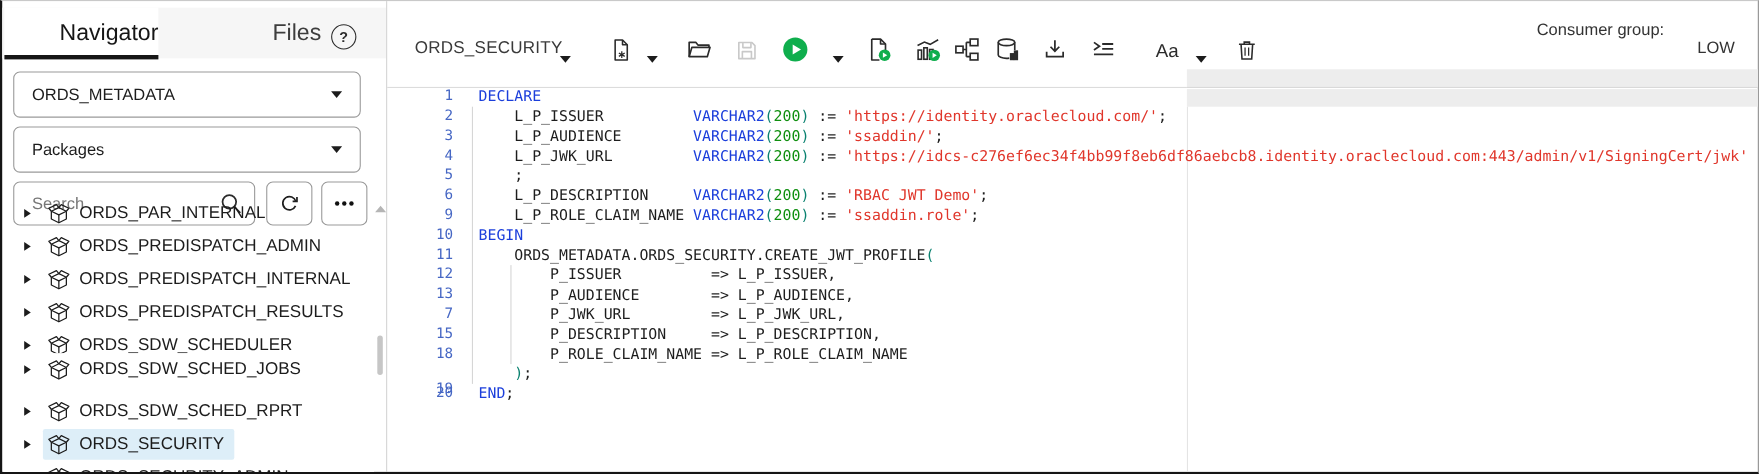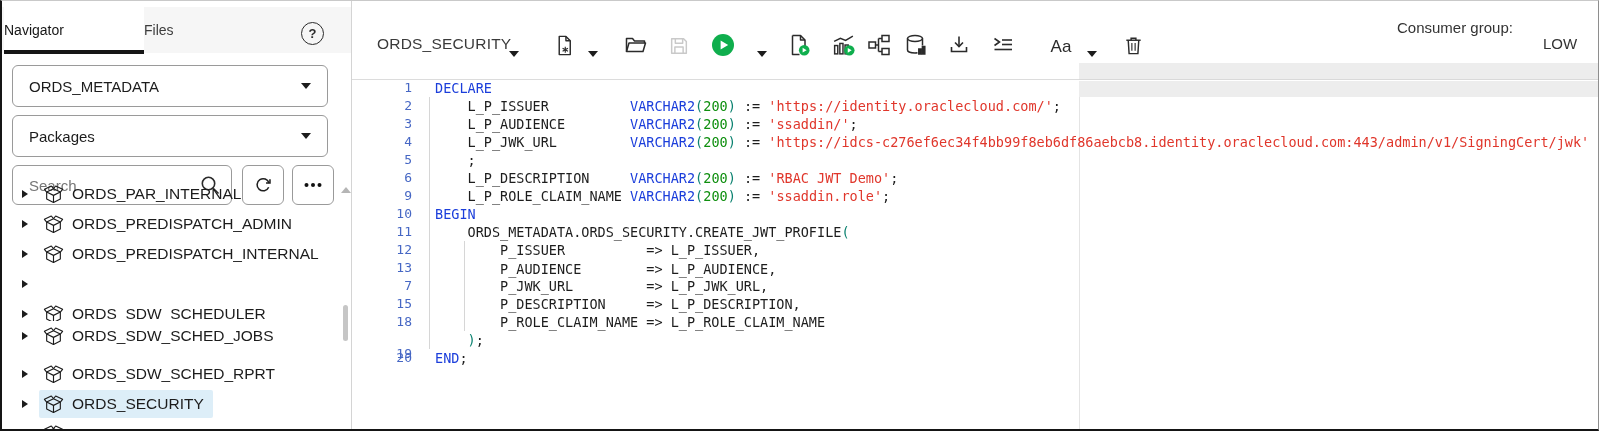--- a/index.html
+++ b/index.html
@@ -5,22 +5,22 @@
   * { margin:0; padding:0; box-sizing:border-box; }
   body { background:#e8e8e8; font-family:"Liberation Sans", sans-serif; }
   .screen{
     position:relative; width:1599px; height:431px; background:#fff; overflow:hidden;
     border-top:1px solid #c9c9c9; border-right:1px solid #8e8e8e;
     border-bottom:2px solid #151515; border-left:2px solid #151515;
   }
   
   .panel-divider{ position:absolute; left:349px; top:0; width:1px; height:431px; background:#d4d4d4; }
   .tabstrip{ position:absolute; left:0; top:6px; width:349px; height:46px; background:#f6f6f6; }
-  .tab{ position:absolute; top:0; height:46px; display:flex; align-items:center; justify-content:flex-start;
-        font-size:14px; color:#3d3d3d; cursor:pointer; }
+  .tab{ position:absolute; top:0; height:46px; display:flex; align-items:center; justify-content:flex-end;
+        font-size:21px; color:#3d3d3d; cursor:pointer; }
   .tab.active{ background:#fff; color:#161616; }
   .tab-underline{ position:absolute; left:2px; top:49px; width:140px; height:4px; background:#161616; }
   .help-btn{ position:absolute; left:299px; top:21px; width:23px; height:23px; border:1.6px solid #2b2b2b;
              border-radius:50%; background:#f6f6f6; display:flex; align-items:center; justify-content:center;
              font-size:13px; font-weight:bold; color:#2b2b2b; cursor:pointer; }
   .select-box{ position:absolute; left:10px; width:316px; height:42px; border:1px solid #9a9a9a; border-radius:6px;
                background:#fff; display:flex; align-items:center; padding:0 16px; font-size:15px; color:#1c1c1c; cursor:pointer; }
   .select-box .caret{ margin-left:auto; }
   .caret{ width:0; height:0; border-left:5px solid transparent; border-right:5px solid transparent;
           border-top:6px solid #1c1c1c; display:inline-block; }
@@ -164,20 +164,33 @@
             <path d="M4.2 9.2L12 5.4l7.8 3.8"></path>
             <path d="M4.2 9.2L1.6 6.1l7.9-3.8 2.5 3.1"></path>
             <path d="M19.8 9.2l2.6-3.1-7.9-3.8L12 5.4"></path>
           </svg>
         </span>
         <span class="tlabel">ORDS_PREDISPATCH_INTERNAL</span>
       </span>
     </div>
       <div class="trow" style="top: 268px;">
       <span class="tcaret"></span>
+      <span class="body">
+        <span>
+          <svg width="21" height="21" viewBox="0 0 24 24" fill="none" stroke="#1c1c1c" stroke-width="1.3" stroke-linejoin="round">
+            <path d="M4.2 9.2v8l7.8 4 7.8-4v-8"></path>
+            <path d="M4.2 9.2l7.8 3.8 7.8-3.8"></path>
+            <path d="M12 13v8.2"></path>
+            <path d="M4.2 9.2L12 5.4l7.8 3.8"></path>
+            <path d="M4.2 9.2L1.6 6.1l7.9-3.8 2.5 3.1"></path>
+            <path d="M19.8 9.2l2.6-3.1-7.9-3.8L12 5.4"></path>
+          </svg>
+        </span>
+        <span class="tlabel">ORDS_PREDISPATCH_RESULTS</span>
+      </span>
     </div>
       <div class="trow" style="top: 298px;">
       <span class="tcaret"></span>
       <span class="body">
         <span>
           <svg width="21" height="21" viewBox="0 0 24 24" fill="none" stroke="#1c1c1c" stroke-width="1.3" stroke-linejoin="round">
             <path d="M4.2 9.2v8l7.8 4 7.8-4v-8"></path>
             <path d="M4.2 9.2l7.8 3.8 7.8-3.8"></path>
             <path d="M12 13v8.2"></path>
             <path d="M4.2 9.2L12 5.4l7.8 3.8"></path>

